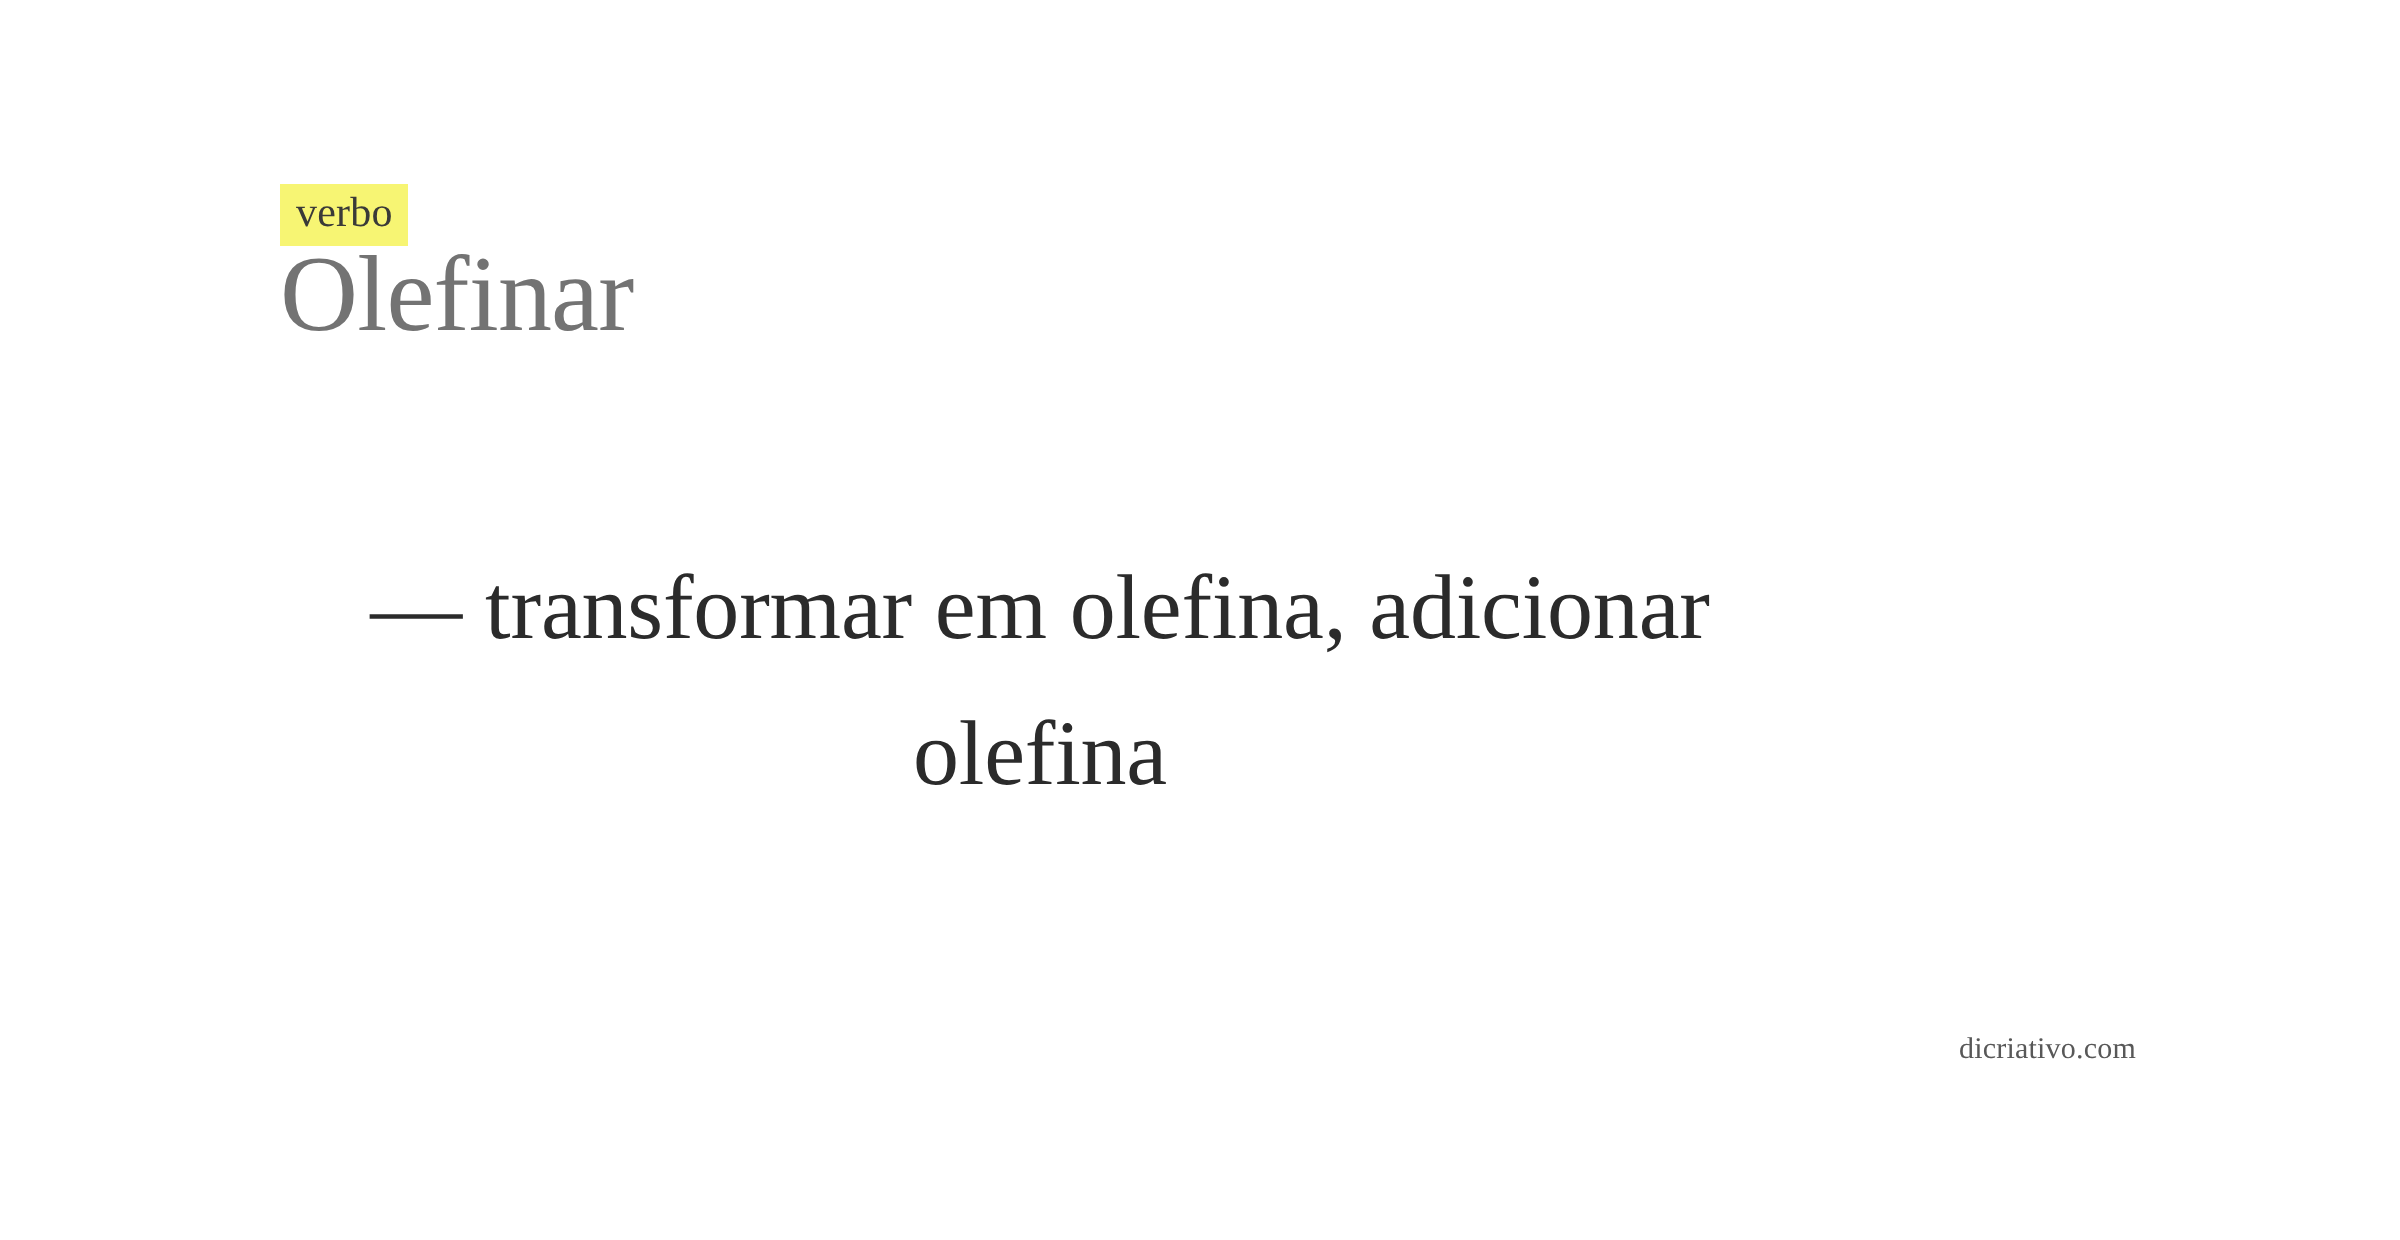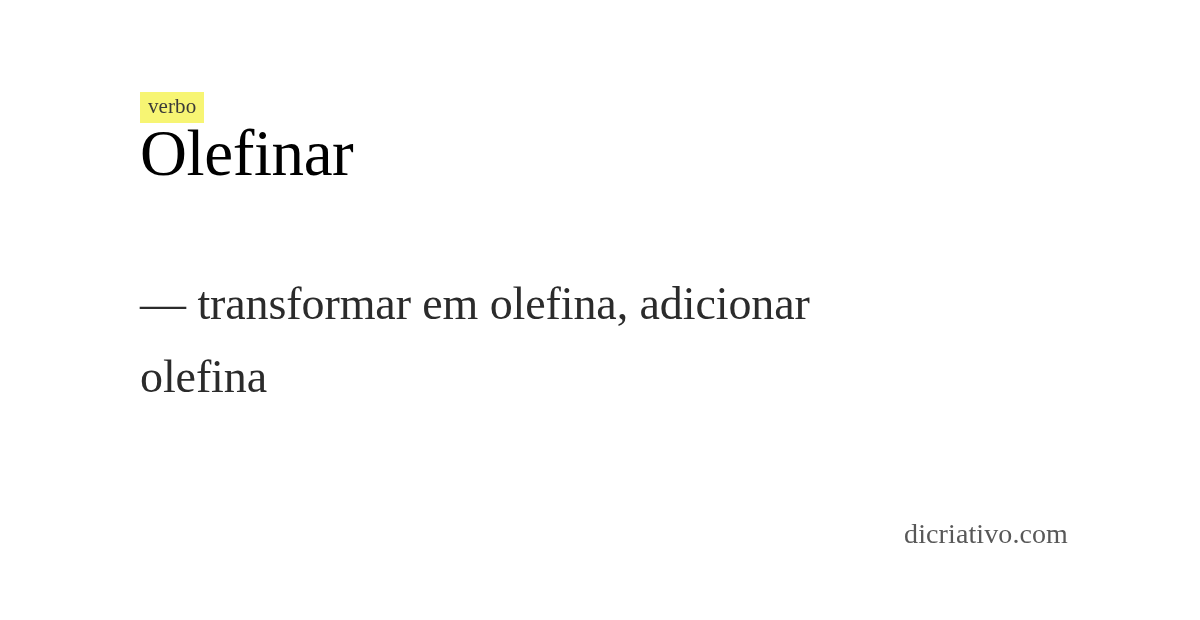--- a/index.html
+++ b/index.html
@@ -44,55 +44,56 @@
     white-space: nowrap;
   }
 
   
   .headword {
     position: absolute;
     left: 140px;
     top: 119px;
     margin: 0;
     font-family: "Liberation Serif", "DejaVu Serif", serif;
-    font-size: 65px;
+    font-size: 54px;
     font-weight: 400;
     line-height: 1.06;
-    color: #000000;
+    color: #737373;
     letter-spacing: -0.4px;
     white-space: nowrap;
   }
 
   
   .definition {
     position: absolute;
     left: 140px;
     top: 268px;
     width: 760px;
     margin: 0;
     font-family: "Liberation Serif", "DejaVu Serif", serif;
     font-size: 46px;
     font-weight: 400;
     line-height: 1.58;
     color: #2b2b2b;
     letter-spacing: -0.1px;
+    text-align: center;
   }
 
   .definition .dash {
     letter-spacing: 0;
   }
 
   
   .attribution {
     position: absolute;
     right: 132px;
     top: 516px;
     margin: 0;
     font-family: "Liberation Serif", "DejaVu Serif", serif;
-    font-size: 28px;
+    font-size: 15px;
     font-weight: 400;
     line-height: 1.3;
     color: #585858;
     letter-spacing: 0.1px;
     white-space: nowrap;
   }
 </style>
 </head>
 <body>
 

